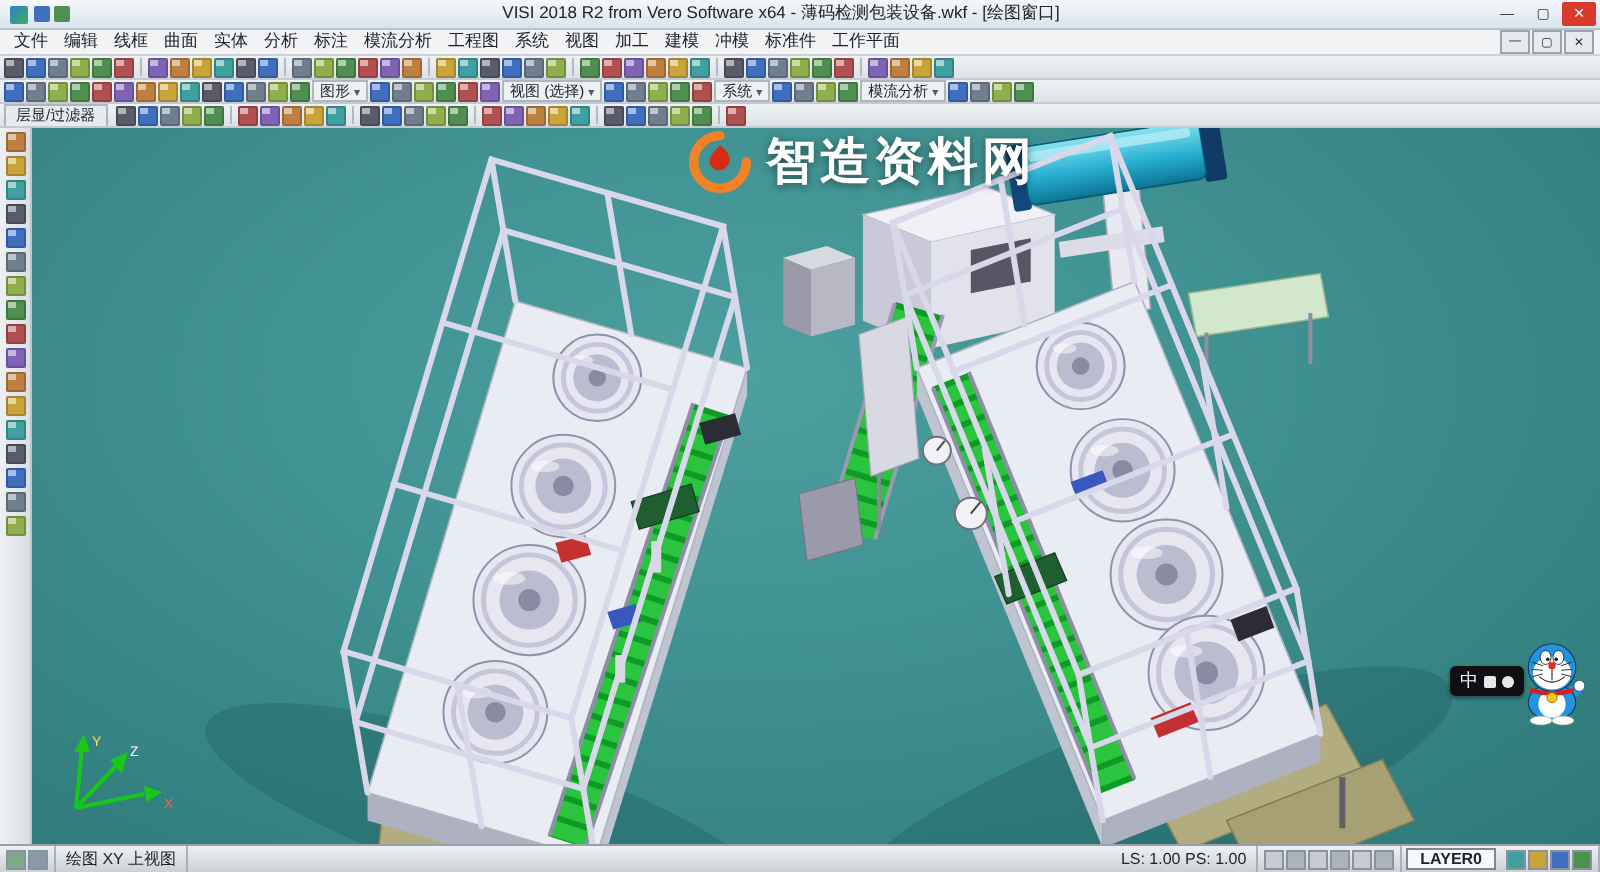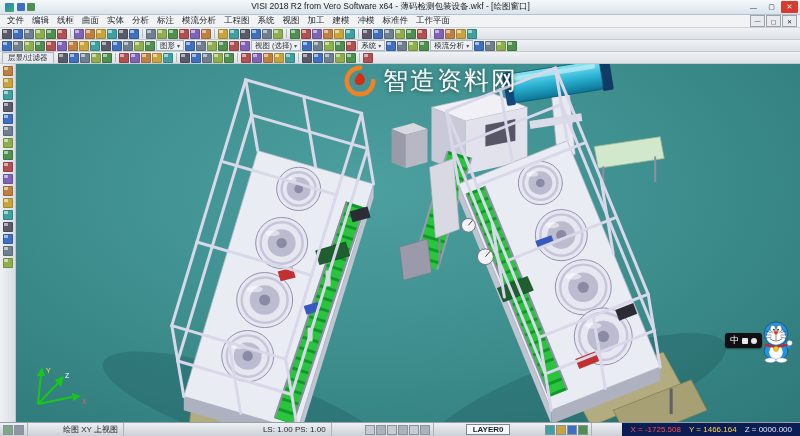--- a/index.html
+++ b/index.html
@@ -30,31 +30,31 @@
   .panel-tab{border:1px solid #aeb6bf;border-bottom:none;background:#e7ebef;height:10px;display:flex;align-items:center;padding:0 5px;font-size:7.5px;white-space:nowrap;margin-right:3px;flex:0 0 auto;}
 
   
   .main{flex:1;display:flex;min-height:0;}
   .leftbar{width:15px;background:linear-gradient(90deg,#eef1f4,#d9dee4);border-right:1px solid #c0c6cd;display:flex;flex-direction:column;align-items:center;padding-top:2px;gap:2px;flex:0 0 auto;}
   .viewport{position:relative;flex:1;background:radial-gradient(ellipse at 45% 35%,#4da0a0 0%,#3c8c8c 55%,#2e7878 100%);overflow:hidden;}
   .scene{position:absolute;inset:0;width:100%;height:100%;}
 
   
   .watermark{position:absolute;top:0px;left:328px;display:flex;align-items:center;gap:7px;z-index:6;}
-  .watermark-text{font-size:25px;font-weight:normal;color:#ffffff;letter-spacing:2px;text-shadow:0 1px 4px rgba(0,0,0,.45);white-space:nowrap;}
+  .watermark-text{font-size:25px;font-weight:bold;color:#ffffff;letter-spacing:2px;text-shadow:0 1px 4px rgba(0,0,0,.45);white-space:nowrap;}
 
   
   .ime-pill{position:absolute;right:38px;bottom:74px;height:15px;background:#101014;border-radius:3px;display:flex;align-items:center;gap:3px;padding:0 5px;color:#fff;font-size:9px;z-index:6;box-shadow:0 1px 2px rgba(0,0,0,.45);}
   .ime-sq{width:6px;height:6px;background:#e8e8e8;border-radius:1px;}
   .ime-dot{width:6px;height:6px;background:#e8e8e8;border-radius:50%;}
   .doraemon{position:absolute;right:3px;bottom:55px;z-index:6;}
   .axis-triad{position:absolute;left:10px;bottom:8px;z-index:6;}
 
   
-  .statusbar{height:13px;background:linear-gradient(#eef1f4,#ccd1d7);border-top:1px solid #98a0a9;display:flex;align-items:stretch;font-size:8px;flex:0 0 auto;gap:30px;}
+  .statusbar{height:13px;background:linear-gradient(#eef1f4,#ccd1d7);border-top:1px solid #98a0a9;display:flex;align-items:stretch;font-size:8px;flex:0 0 auto;}
   .status-seg{display:flex;align-items:center;padding:0 5px;border-right:1px solid #aab1b9;white-space:nowrap;}
   .status-minis{display:flex;align-items:center;gap:1px;padding:0 3px;border-right:1px solid #aab1b9;}
   .status-mini{width:8px;height:8px;border:1px solid #8a929c;}
   .spacer{flex:1;}
   .layer-box{background:#f6f8fa;border:1px solid #7e8690;margin:1px 2px;padding:0 6px;display:flex;align-items:center;font-weight:bold;color:#16222e;}
   .navy{background:#0c1c55;color:#fff;display:flex;align-items:center;gap:8px;padding:0 8px;font-size:8px;white-space:nowrap;}
   .cx{color:#ff5040;} .cy{color:#ffd84a;} .cz{color:#e8e8ee;}
 </style>
 </head>
 <body>
@@ -520,20 +520,15 @@
         <div class="status-mini" style="background: rgb(200, 204, 210);"></div>
         <div class="status-mini" style="background: rgb(170, 178, 188);"></div>
       </div>
     <div class="layer-box">LAYER0</div>
     <div class="status-minis" id="status-tools">
         <div class="status-mini" style="background: rgb(63, 160, 160);"></div>
         <div class="status-mini" style="background: rgb(201, 164, 58);"></div>
         <div class="status-mini" style="background: rgb(63, 111, 191);"></div>
         <div class="status-mini" style="background: rgb(79, 143, 79);"></div>
       </div>
-    <div class="navy">
-      <span class="cx">X = -1725.508</span>
-      <span class="cy">Y = 1466.164</span>
-      <span class="cz">Z = 0000.000</span>
-    </div>
   </div>
 
 </div>
 
 </body></html>

